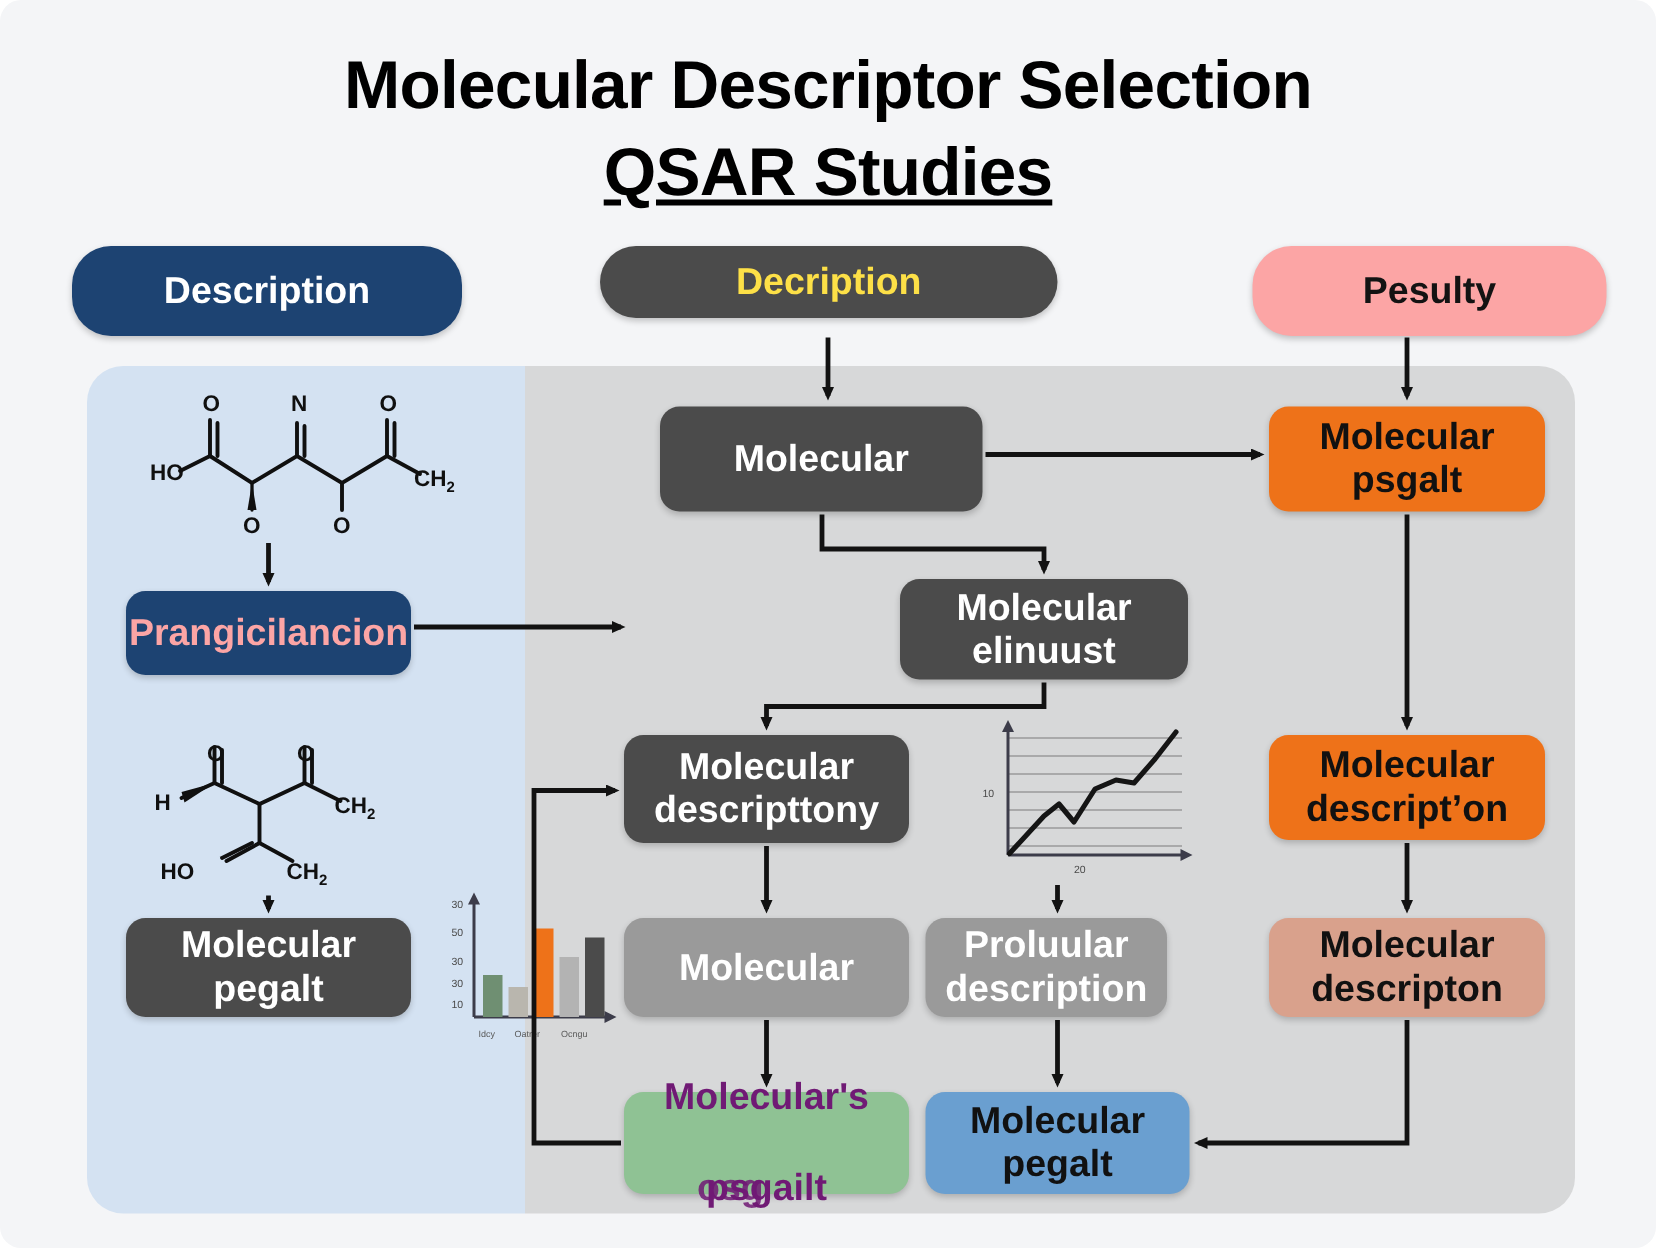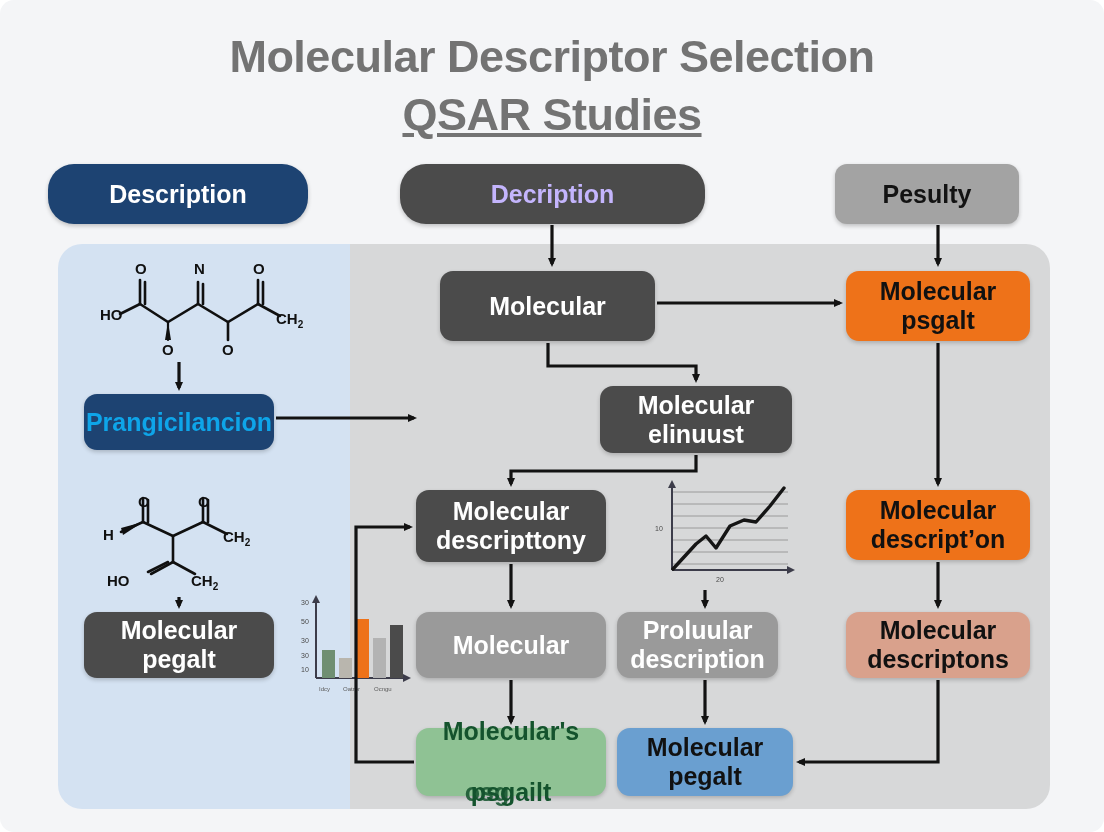--- a/index.html
+++ b/index.html
@@ -13,21 +13,21 @@
     position:relative;
     width:1104px;height:832px;
     background:#f4f5f7;
     border-radius:14px;
     overflow:hidden;
   }
   
   .title{
     position:absolute;left:0;top:28px;width:1104px;
     text-align:center;
-    font-size:45px;font-weight:bold;color:#737373;
+    font-size:45px;font-weight:bold;color:#000000;
     line-height:1.28;
     letter-spacing:-0.5px;
   }
   .title .l2{display:block;text-decoration:underline;}
 
   
   .panel-left{
     position:absolute;left:58px;top:244px;width:292px;height:565px;
     background:#d4e2f2;
     border-top-left-radius:24px;border-bottom-left-radius:24px;
@@ -44,46 +44,46 @@
     display:flex;align-items:center;justify-content:center;
     border-radius:26px;
     font-weight:bold;
     box-shadow:0 2px 4px rgba(0,0,0,.22);
   }
   .pill-desc{
     left:48px;top:164px;width:260px;height:60px;
     background:#1d4372;color:#ffffff;font-size:25px;
   }
   .pill-decr{
-    left:400px;top:164px;width:305px;height:60px;
-    background:#4b4b4b;color:#c4b5fd;font-size:25px;
+    left:400px;top:164px;width:305px;height:48px;
+    background:#4b4b4b;color:#fde047;font-size:25px;
   }
   .pill-pes{
-    left:835px;top:164px;width:184px;height:60px;
-    background:#a3a3a3;color:#131313;font-size:25px;border-radius:12px;
+    left:835px;top:164px;width:236px;height:60px;
+    background:#fca5a5;color:#131313;font-size:25px;
   }
 
   
   .node{
     position:absolute;
     display:flex;align-items:center;justify-content:center;
     text-align:center;
     border-radius:13px;
     font-weight:bold;
     line-height:1.16;
     box-shadow:0 2px 4px rgba(0,0,0,.2);
     padding:16px 8px;
     box-sizing:border-box;
   }
-  .n-darkblue{background:#1d4372;color:#0ea5e9;}
+  .n-darkblue{background:#1d4372;color:#fca5a5;}
   .n-dark{background:#4b4b4b;color:#fff;}
   .n-mid{background:#9a9a9a;color:#fff;}
   .n-orange{background:#ee7219;color:#111;}
   .n-orange-pale{background:#d9a18c;color:#111;}
-  .n-green{background:#8fc294;color:#14532d;}
+  .n-green{background:#8fc294;color:#701a75;}
   .n-blue{background:#6a9fd0;color:#111;}
 
   
   .node-prangi     {left:84px;  top:394px; width:190px; height:56px;  font-size:25px;}
   .node-molpegalt-l{left:84px;  top:612px; width:190px; height:66px;  font-size:25px;}
 
   .node-descriptons{left:440px; top:271px; width:215px; height:70px;  font-size:25px;}
   .node-elinuust   {left:600px; top:386px; width:192px; height:67px;  font-size:25px;}
   .node-descripttony{left:416px;top:490px; width:190px; height:72px;  font-size:25px;}
   .node-molecular  {left:416px; top:612px; width:190px; height:66px;  font-size:25px;}
@@ -355,17 +355,17 @@
   <div class="node n-orange node-descripton-r">
     <span>
       <span class="lbl">Molecular</span>
       <span class="lbl">descript’on</span>
     </span>
   </div>
 
   <div class="node n-orange-pale node-descripton-p">
     <span>
       <span class="lbl">Molecular</span>
-      <span class="lbl">descriptons</span>
+      <span class="lbl">descripton</span>
     </span>
   </div>
 
 </div>
 
 </body></html>

